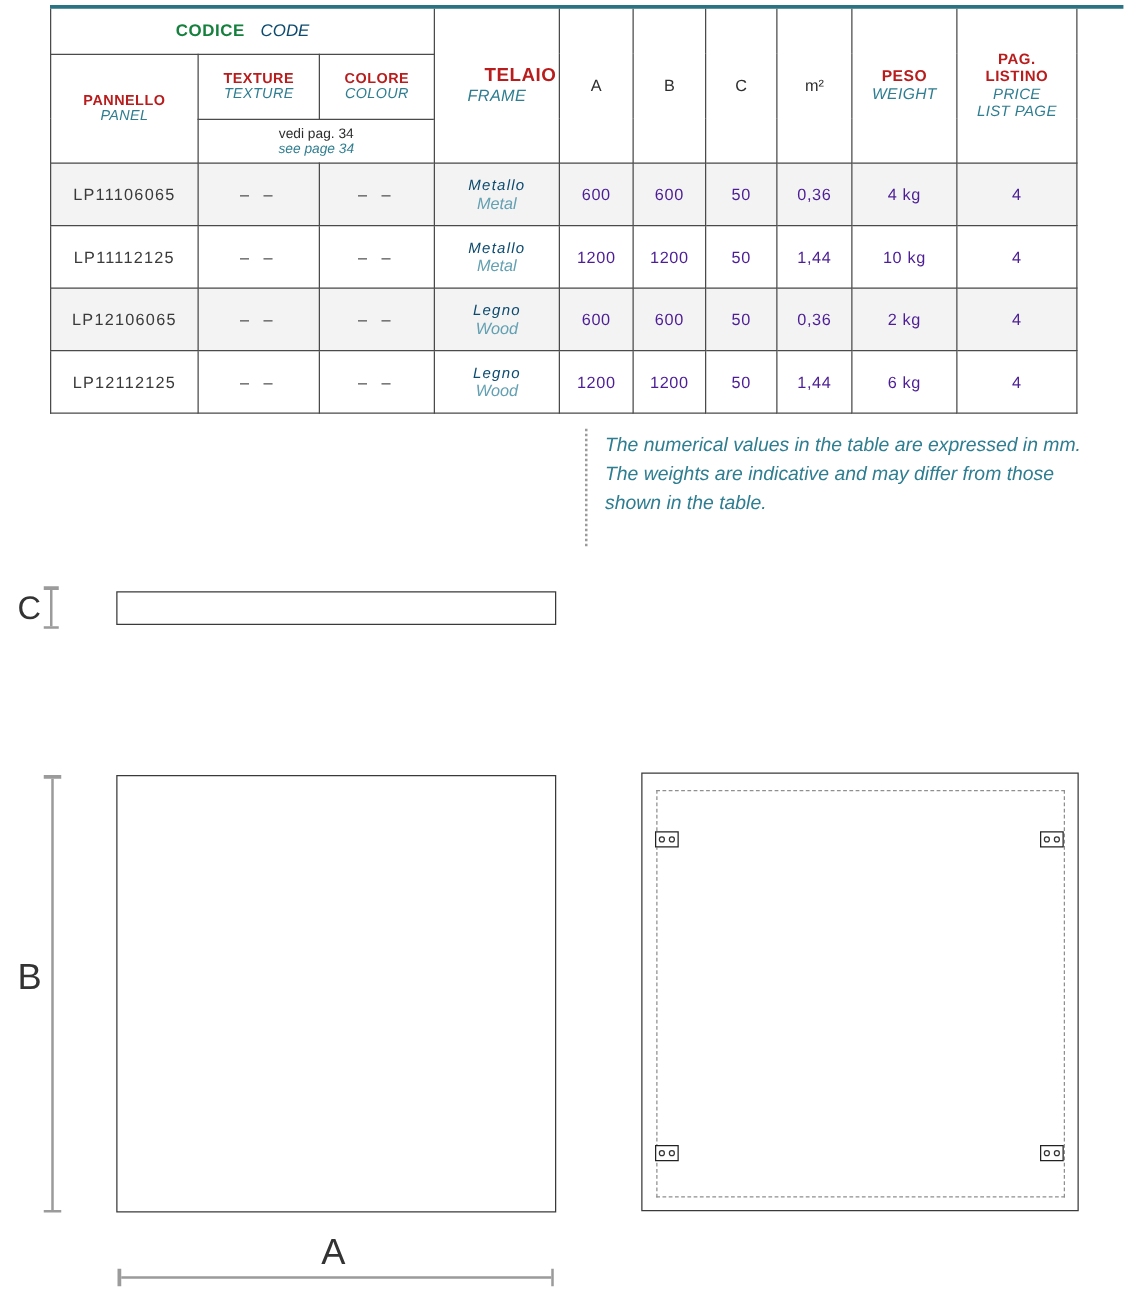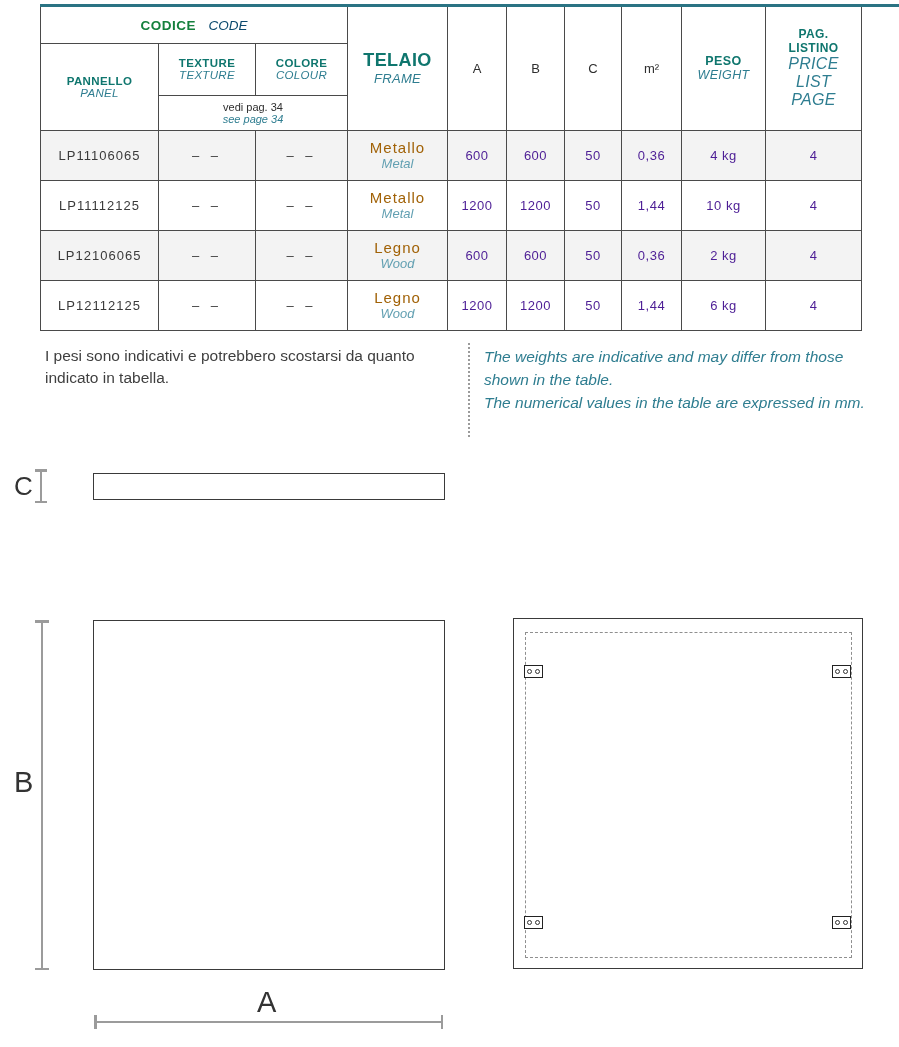--- a/index.html
+++ b/index.html
@@ -12,32 +12,32 @@
 
   
   .spec-table{
     position:absolute;left:40px;top:7px;border-collapse:collapse;table-layout:fixed;
   }
   .spec-table th,.spec-table td{
     border:1px solid #4a4a4a;text-align:center;vertical-align:middle;padding:2px;
     font-weight:normal;
   }
   .spec-table tr.hrow1 th{border-top:none;}
-  .it-bold{font-weight:bold;color:#0f766e;font-size:11.5px;letter-spacing:.4px;}
+  .it-bold{font-weight:bold;color:#b91c1c;font-size:11.5px;letter-spacing:.4px;}
   .en-teal{font-style:italic;color:#2e7d90;font-size:11.5px;letter-spacing:.3px;}
   .codice-it{font-weight:bold;color:#15803d;font-size:13.5px;letter-spacing:.5px;display:inline;}
   .codice-en{font-style:italic;color:#0c4a6e;font-size:13.5px;display:inline;margin-left:8px;}
   .vedi-it{font-size:11px;color:#2e2e2e;}
   .vedi-en{font-size:11px;font-style:italic;color:#2e7d90;}
   .hdr-letter{font-weight:bold;color:#2e2e2e;font-size:13px;}
   .paglist div{margin:0 auto;max-width:68px;}
   .cell-code{font-size:13px;color:#3a3a3a;letter-spacing:1px;}
   .cell-num{font-size:13px;color:#4c1d95;letter-spacing:.5px;}
   .cell-dash{font-size:13px;color:#3a3a3a;letter-spacing:4px;}
-  .frame-it{font-size:15px;color:#a16207;letter-spacing:1px;}
+  .frame-it{font-size:12px;color:#0c4a6e;letter-spacing:1px;font-style:italic;}
   .frame-en{font-size:13px;color:#63a0b2;font-style:italic;}
   tr.rowA td{background:#f3f3f3;}
   tr.rowB td{background:#ffffff;}
   .drow td{height:45px;}
 
   
   .note-it{position:absolute;left:45px;top:345px;width:420px;font-size:15.5px;line-height:22px;color:#3f3f3f;}
   .note-it b{color:#2e2e2e;}
   .note-en{position:absolute;left:484px;top:345px;width:385px;font-size:15.5px;line-height:23px;
            color:#2e7d90;font-style:italic;}
@@ -90,34 +90,34 @@
         <col style="width:84px">
       <col style="width:96px">
     </colgroup>
     <tbody>
         <tr class="hrow1" style="height:36px;">
       <th colspan="3">
         <span class="codice-it">CODICE</span>
         <span class="codice-en">CODE</span>
       </th>
       <th rowspan="3">
-        <div class="it-bold" style="font-size:18px;">TELAIO</div>
+        <div class="it-bold" style="font-size:15px;text-align:right;">TELAIO</div>
         <div class="en-teal" style="font-size:13px;">FRAME</div>
       </th>
       <th rowspan="3" class="hdr-letter">A</th>
       <th rowspan="3" class="hdr-letter">B</th>
       <th rowspan="3" class="hdr-letter">C</th>
       <th rowspan="3" class="hdr-letter">m²</th>
       <th rowspan="3">
         <div class="it-bold" style="font-size:12.5px;">PESO</div>
         <div class="en-teal" style="font-size:12.5px;text-align:center;">WEIGHT</div>
       </th>
       <th rowspan="3" class="paglist">
         <div class="it-bold" style="font-size:12px;">PAG. LISTINO</div>
-        <div class="en-teal" style="font-size:16px;">PRICE LIST PAGE</div>
+        <div class="en-teal" style="font-size:12px;">PRICE LIST PAGE</div>
       </th>
     </tr>
     <tr style="height:52px;">
       <th rowspan="2">
         <div class="it-bold">PANNELLO</div>
         <div class="en-teal">PANEL</div>
       </th>
       <th>
         <div class="it-bold">TEXTURE</div>
         <div class="en-teal">TEXTURE</div>
@@ -191,28 +191,27 @@
       <td class="cell-num">1200</td>
       <td class="cell-num">50</td>
       <td class="cell-num">1,44</td>
       <td class="cell-num">6 kg</td>
       <td class="cell-num">4</td>
     </tr>
   </tbody>
     </table>
 
   <div class="note-it">
-    <p class="note-line">I pesi sono indicativi e potrebbero scostarsi da quanto indicato in tabella.</p>
   </div>
 
   <div class="notes-divider"></div>
 
   <div class="note-en">
+    <p class="note-line">The numerical values in the table are expressed in mm.</p>
     <p class="note-line">The weights are indicative and may differ from those shown in the table.</p>
-    <p class="note-line">The numerical values in the table are expressed in mm.</p>
   </div>
 
   <div class="dim-label" style="left:14px;top:471px;">C</div>
   <div class="dim-v" style="left:35px;top:469px;width:12px;height:34px;">
     <div class="cap"></div>
     <div class="stem"></div>
     <div class="cap"></div>
   </div>
   <div class="panel-rect" style="left:93px;top:473px;width:352px;height:27px;"></div>
 

